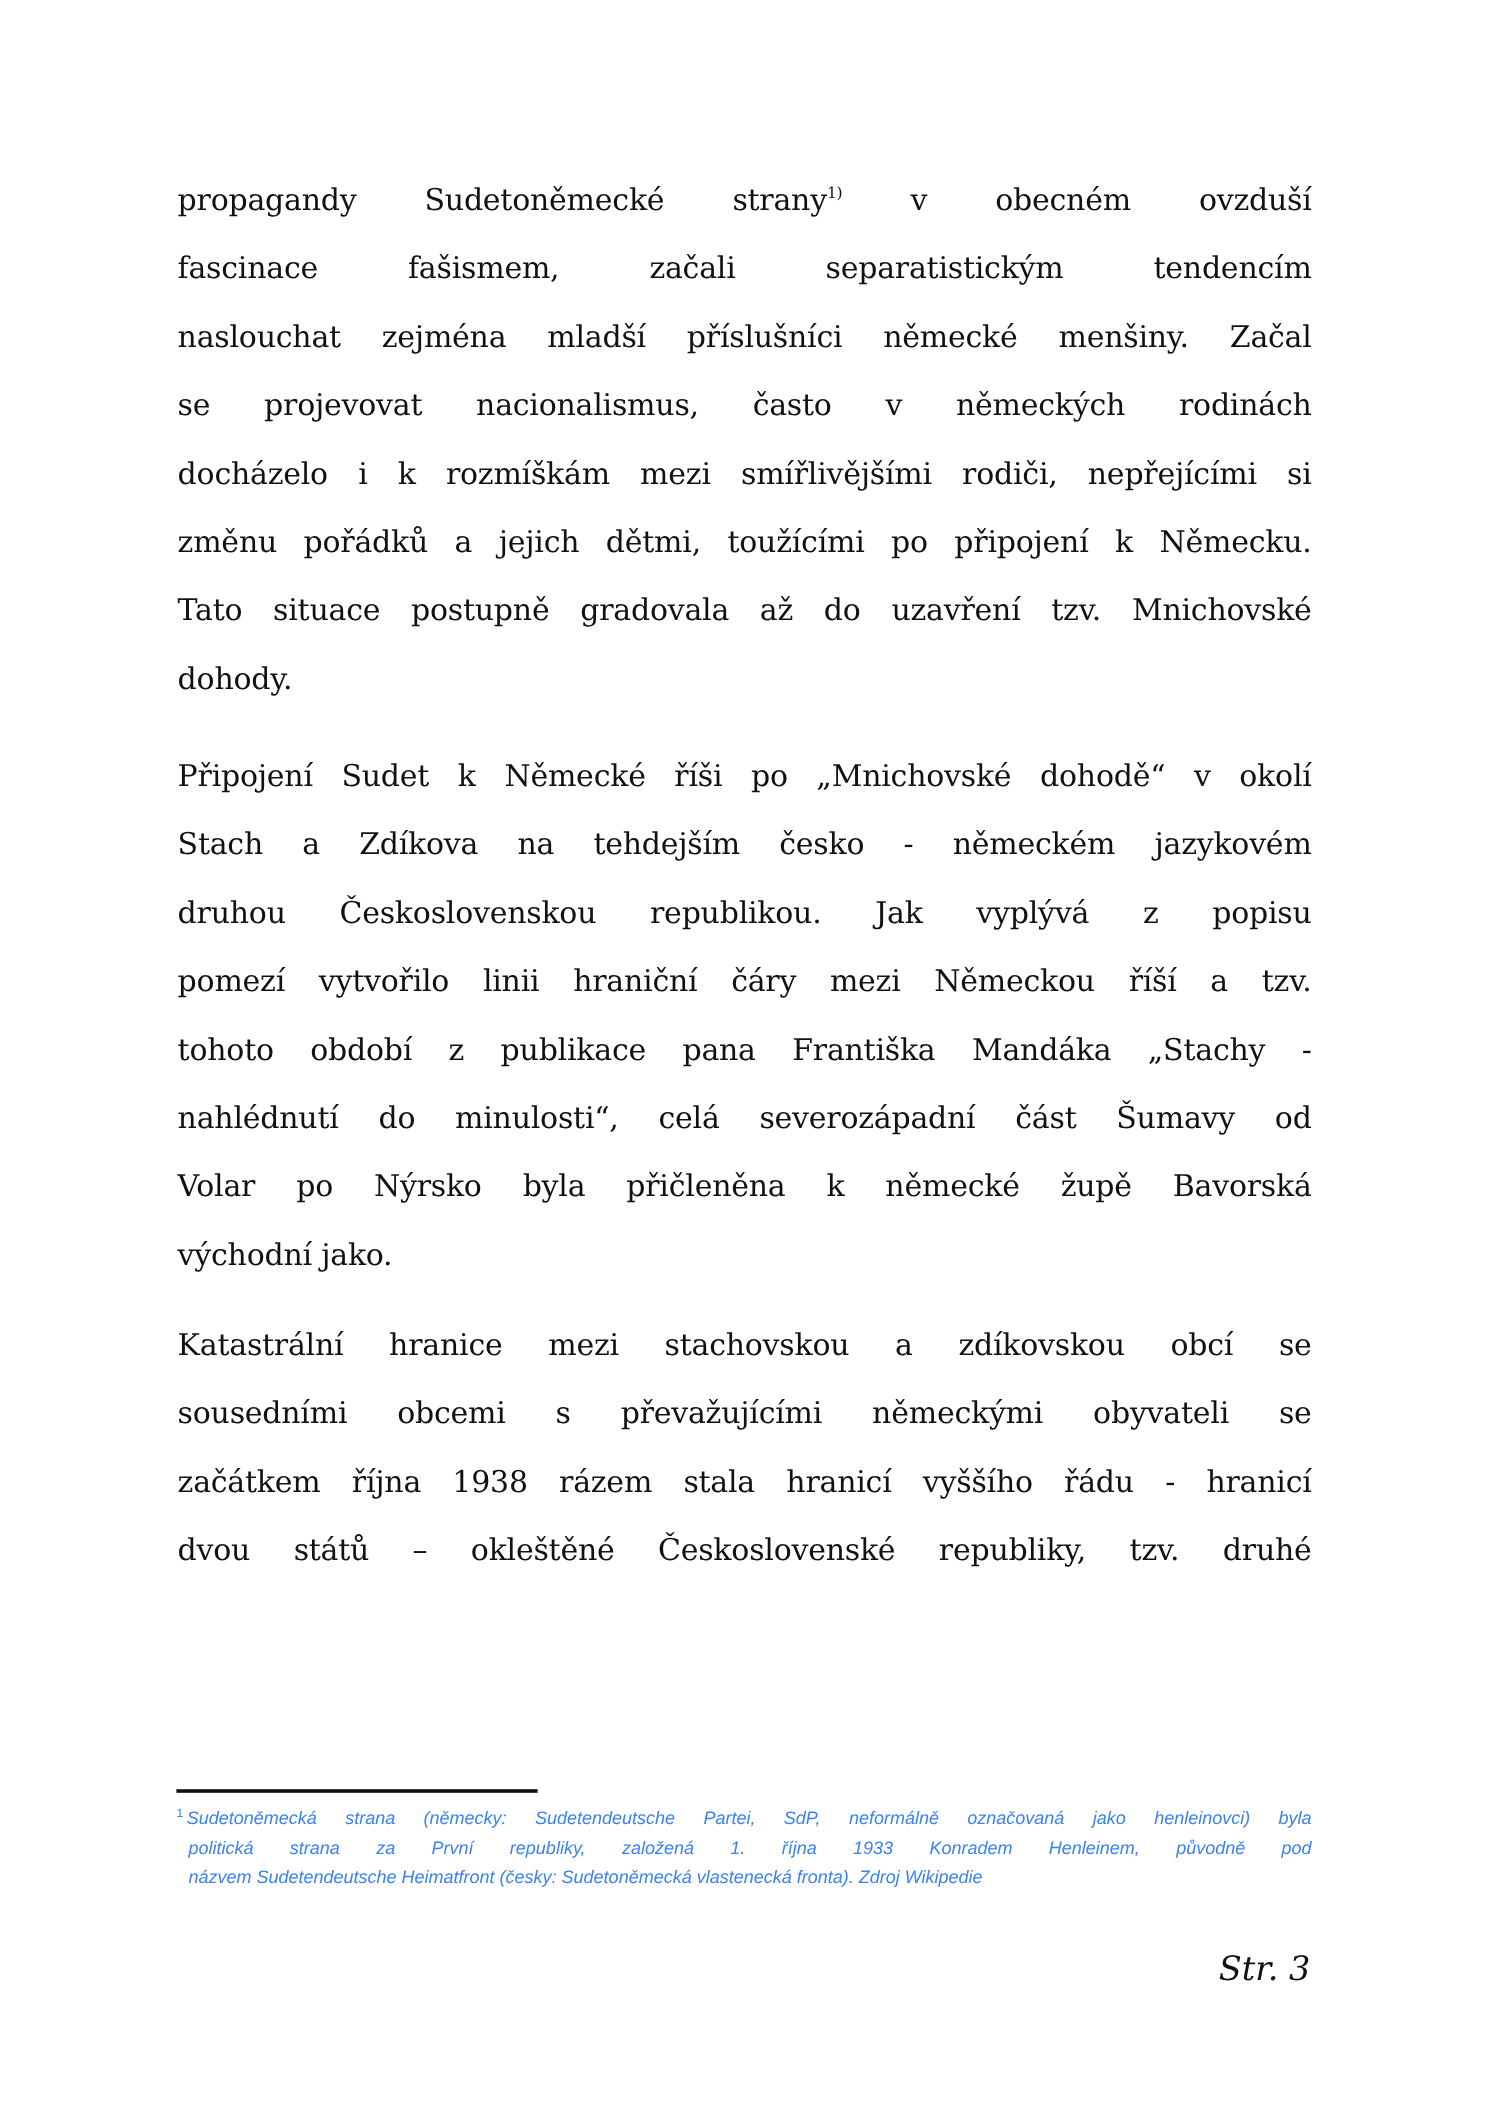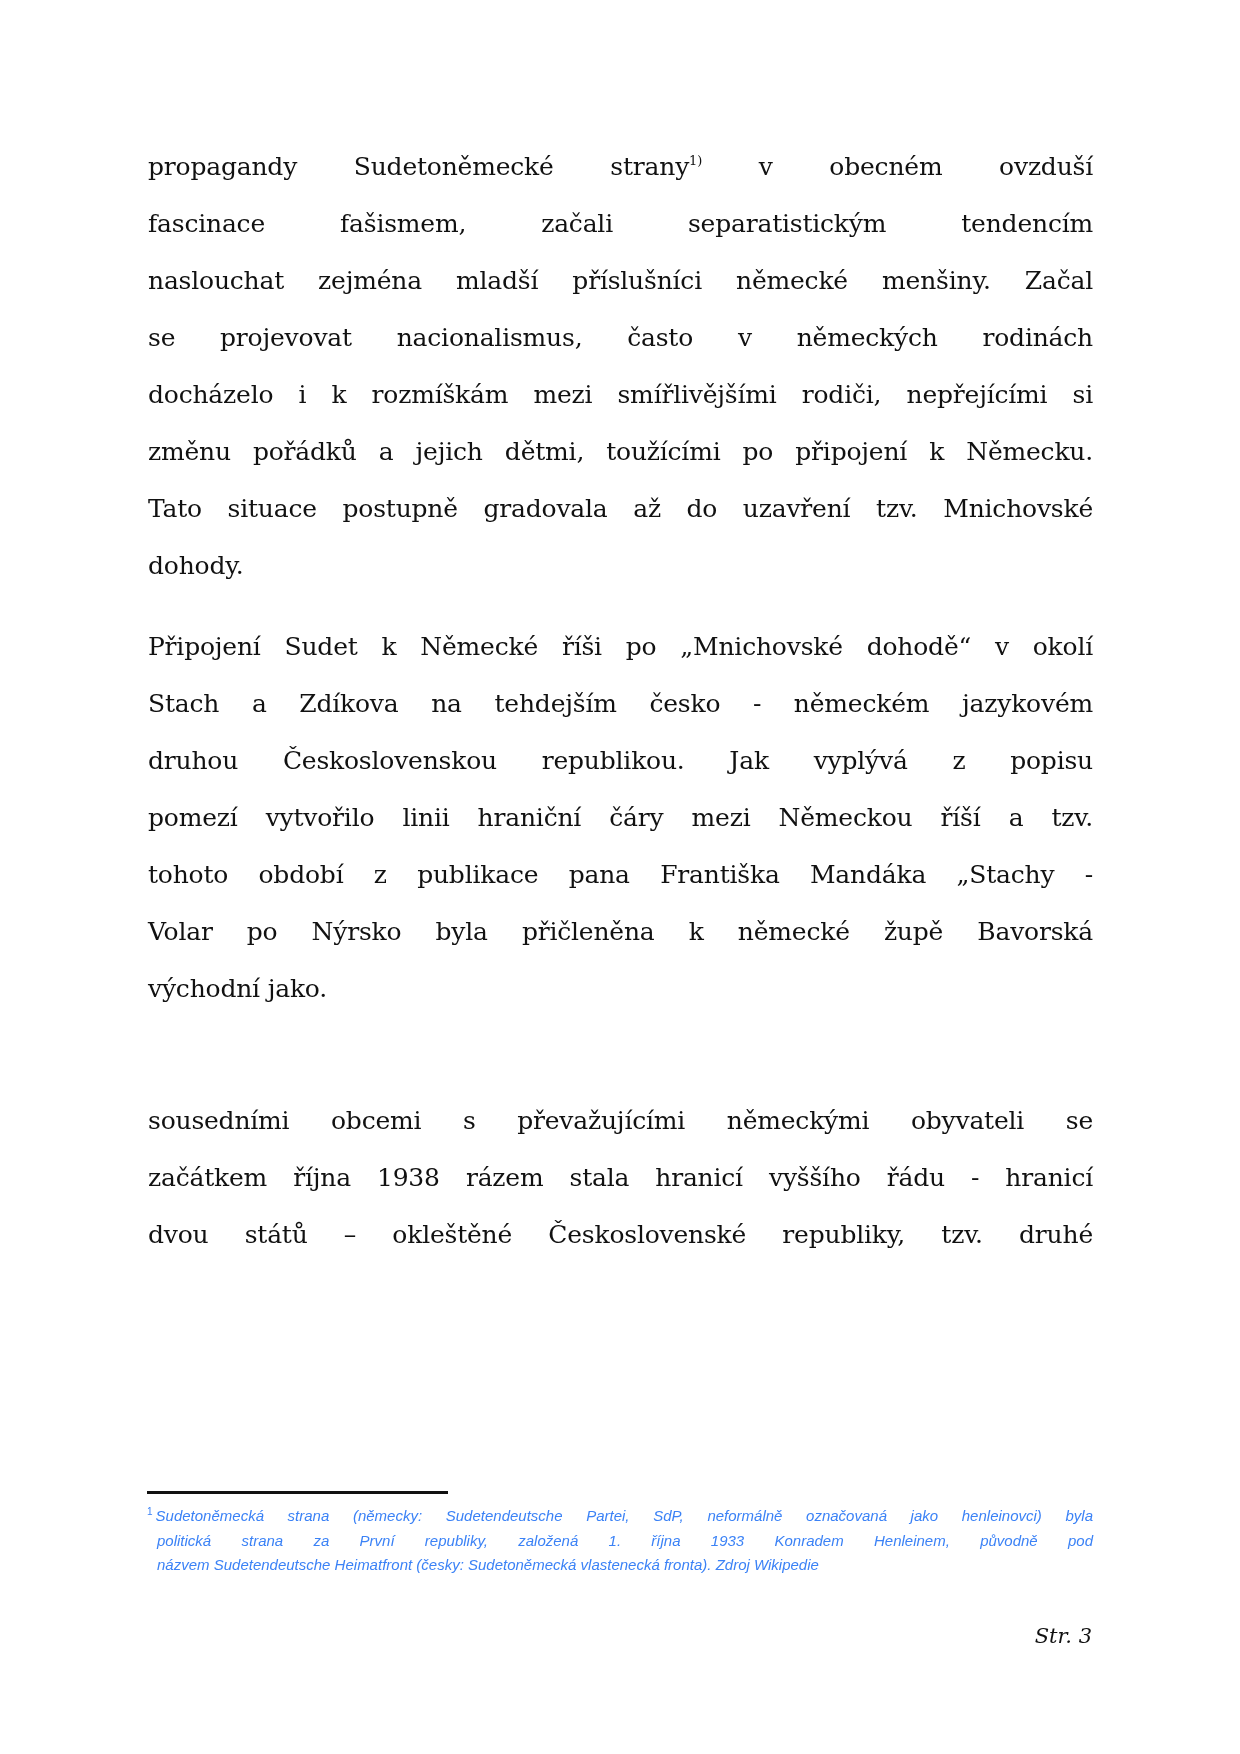--- a/index.html
+++ b/index.html
@@ -21,21 +21,21 @@
     font-family: "Liberation Sans", "DejaVu Sans", sans-serif; font-style: italic;
     font-size: 15px; line-height: 24.5px; color: #3b82f6;
   }
   .footnote .fline { display: block; white-space: nowrap; text-align: justify; text-align-last: justify; }
   .footnote .fline.indent { padding-left: 10px; }
   .footnote .fline.last { text-align-last: left; }
   .footnote sup { font-size: 10px; font-style: normal; vertical-align: 6px; line-height: 0; margin-right: 3px; }
   .page-number {
     position: absolute; right: 148px; top: 1624px;
     font-family: "DejaVu Serif", "Liberation Serif", serif; font-style: italic;
-    font-size: 21px; color: #111111;
+    font-size: 28px; color: #111111;
   }
 </style>
 </head>
 <body>
 
 <div class="page">
 
   <div class="body-text" style="top:138px;">
     <div class="para">
       <span class="line"><span>propagandy Sudetoněmecké strany</span><sup class="fn">1)</sup><span> v obecném ovzduší</span></span>
@@ -49,27 +49,29 @@
     </div>
   </div>
 
   <div class="body-text" style="top:618px;">
     <div class="para">
       <span class="line">Připojení Sudet k Německé říši po „Mnichovské dohodě“ v okolí</span>
       <span class="line">Stach a Zdíkova na tehdejším česko - německém  jazykovém</span>
       <span class="line">druhou Československou republikou. Jak vyplývá z popisu</span>
       <span class="line">pomezí vytvořilo linii hraniční čáry mezi Německou říší a tzv.</span>
       <span class="line">tohoto období z publikace pana Františka Mandáka „Stachy -</span>
+      <span class="line">nahlédnutí do minulosti“, celá severozápadní část Šumavy od</span>
       <span class="line">Volar po Nýrsko byla přičleněna k německé župě Bavorská</span>
       <span class="line last">východní jako.</span>
     </div>
   </div>
 
   <div class="body-text" style="top:1092px;">
     <div class="para">
+      <span class="line">Katastrální hranice mezi stachovskou a zdíkovskou obcí se</span>
       <span class="line">sousedními obcemi s převažujícími německými obyvateli se</span>
       <span class="line">začátkem října 1938 rázem stala hranicí vyššího řádu - hranicí</span>
       <span class="line">dvou států – okleštěné Československé republiky, tzv. druhé</span>
     </div>
   </div>
 
   <div class="footnote-rule"></div>
 
   <div class="footnote">
     <span class="fline"><sup>1</sup><span>Sudetoněmecká strana (německy: Sudetendeutsche Partei, SdP, neformálně označovaná jako henleinovci) byla</span></span>

